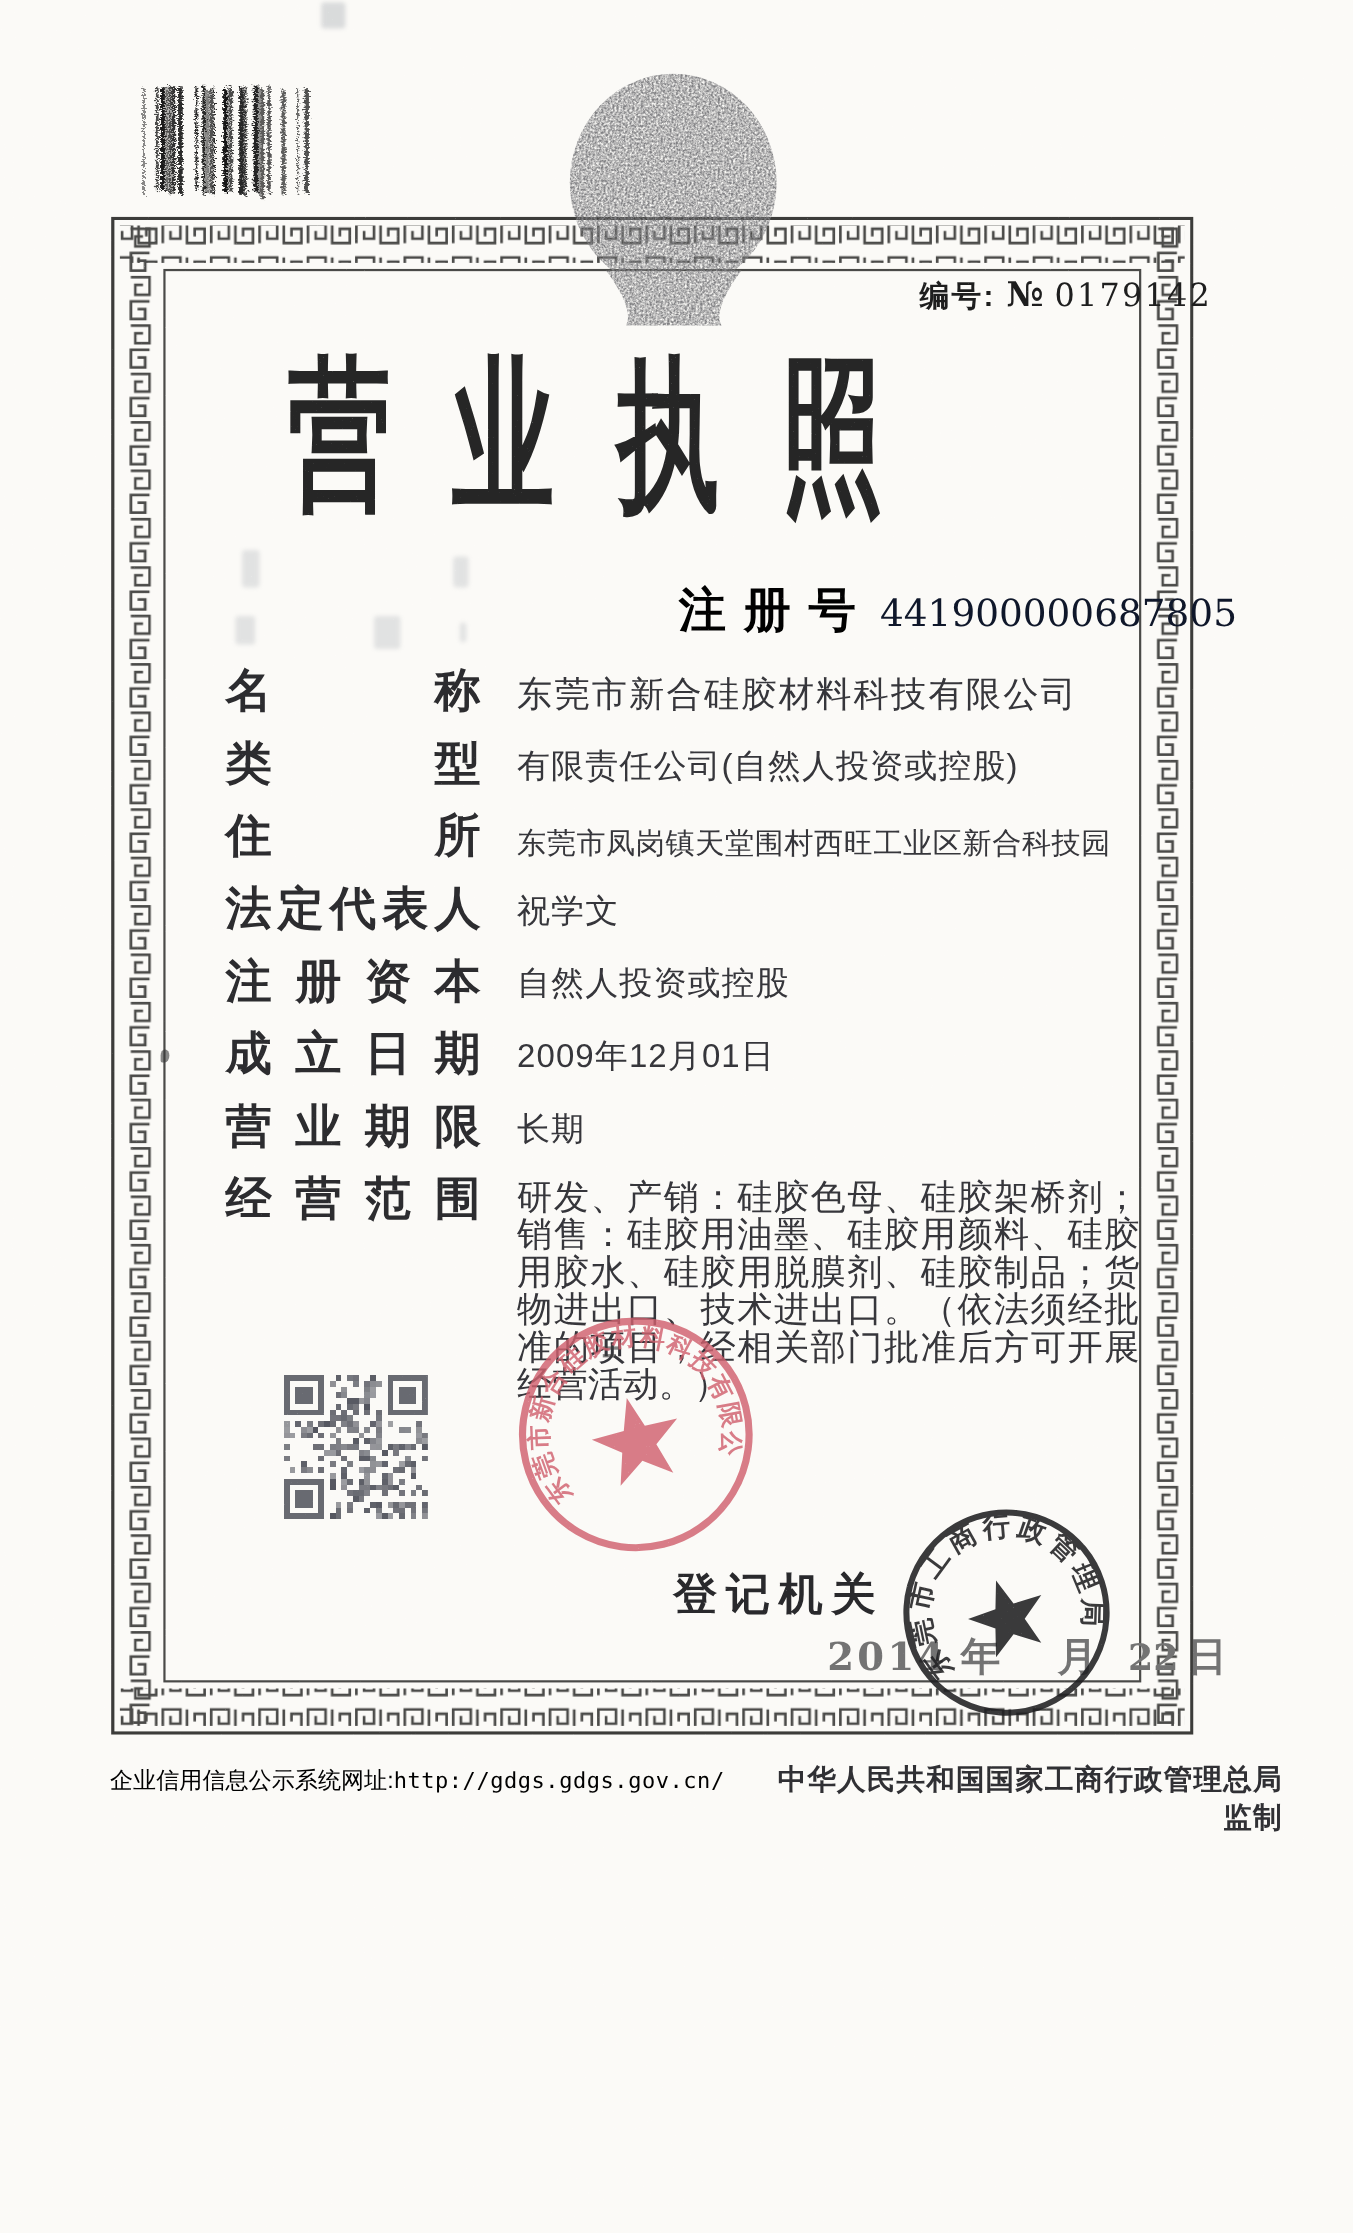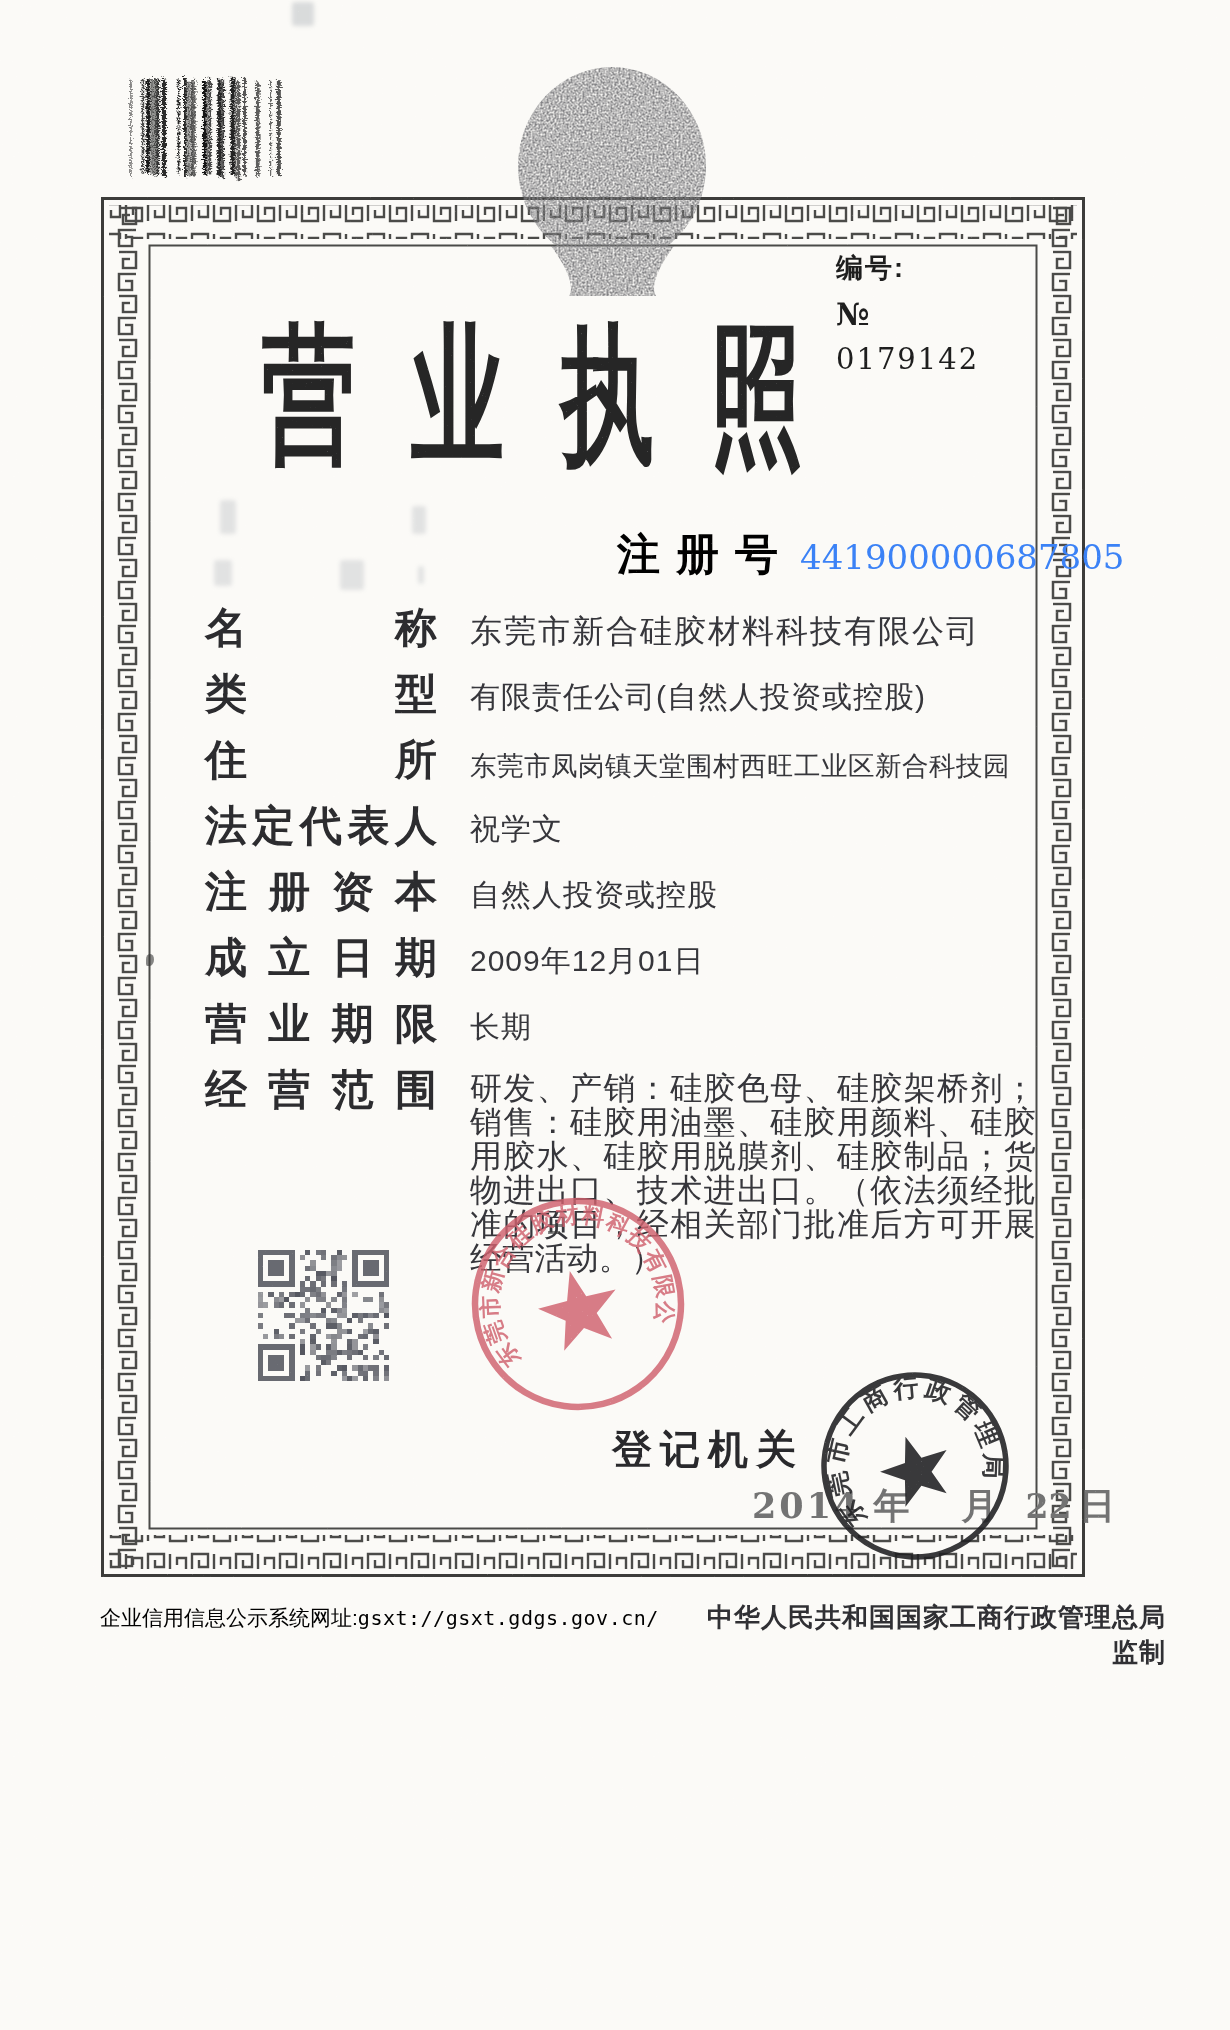--- a/index.html
+++ b/index.html
@@ -8,34 +8,34 @@
        font-family:"Liberation Sans",sans-serif;}
   .abs{position:absolute;}
 
   
   #frame{left:101px;top:197px;z-index:1;}
   
   #emblem{left:515px;top:66px;z-index:2;}
   #barcode{left:128px;top:74px;z-index:2;}
 
   
-  .serial{left:836px;top:250px;display:flex;align-items:baseline;gap:10px;color:#1e1e1e;z-index:3;flex-direction:column;}
+  .serial{left:836px;top:250px;display:flex;align-items:baseline;gap:10px;color:#1e1e1e;z-index:3;}
   .serial .lab{font-size:27px;font-weight:600;letter-spacing:2px;}
   .serial .no{font-family:"DejaVu Serif",serif;font-weight:bold;font-size:31px;}
   .serial .num{font-family:"DejaVu Serif",serif;font-size:29px;letter-spacing:2px;}
 
   
   .title{left:243px;top:314px;width:548px;display:flex;justify-content:space-between;z-index:3;}
   .title span{display:block;width:100px;font-size:150px;line-height:162px;font-weight:bold;
               color:#262626;transform:scale(0.62,1);transform-origin:center;text-align:center;}
 
   
   .regno{left:617px;top:526px;display:flex;align-items:baseline;z-index:3;}
   .regno .lab{font-size:43px;font-weight:700;letter-spacing:16px;color:#000000;}
-  .regno .val{font-family:"DejaVu Serif",serif;font-size:34px;margin-left:6px;color:#3b82f6;}
+  .regno .val{font-family:"DejaVu Serif",serif;font-size:34px;margin-left:6px;color:#0f172a;}
 
   
   #fields{left:205px;top:602px;width:840px;z-index:3;}
   .frow{display:flex;align-items:flex-start;min-height:66px;}
   .flabel{width:232px;display:flex;justify-content:space-between;font-size:42px;font-weight:700;
           color:#2c2c2f;line-height:52px;flex-shrink:0;}
   .fvalue{margin-left:33px;font-size:30px;letter-spacing:1px;color:#36363b;padding-top:11px;line-height:36px;}
   .v-lg{font-size:32px;letter-spacing:2px;}
   .v-sm{font-size:26.5px;letter-spacing:0.5px;padding-top:14px;}
   .v-scope{font-size:32px;line-height:34px;width:566px;text-align:justify;padding-top:7px;letter-spacing:0.2px;}
@@ -466,21 +466,21 @@
     <path d="M0,-40 L9.4,-12.94 L38.04,-12.36 L15.22,4.94 L23.51,32.36 L0,16 L-23.51,32.36 L-15.22,4.94 L-38.04,-12.36 L-9.4,-12.94 Z" transform="translate(102,112) scale(0.92)" fill="#1f1f22"></path>
     <path id="blkArc" d="M41.4,141 A70,70 0 1 1 162.6,141" fill="none"></path>
     <text font-size="25" font-weight="700" letter-spacing="4.5" font-family="Liberation Sans, sans-serif">
       <textPath href="#blkArc" startOffset="0" fill="#1f1f22">东莞市工商行政管理局</textPath>
     </text>
   </g>
 </svg>
 
 <div class="abs footL">
   <span>企业信用信息公示系统网址:</span>
-  <span class="url">gsxt://gsxt.gdgs.gov.cn/</span>
+  <span class="url">http://gdgs.gdgs.gov.cn/</span>
 </div>
 <div class="abs footR">中华人民共和国国家工商行政管理总局监制</div>
 
 <div class="sm" style="left:220px;top:500px;width:16px;height:34px;"></div>
 <div class="sm" style="left:412px;top:506px;width:14px;height:28px;"></div>
 <div class="sm" style="left:214px;top:560px;width:18px;height:26px;"></div>
 <div class="sm" style="left:340px;top:560px;width:24px;height:30px;"></div>
 <div class="sm" style="left:418px;top:566px;width:6px;height:18px;"></div>
 <div class="sm" style="left:292px;top:2px;width:22px;height:24px;opacity:.34;"></div>
 <div class="mark" style="left:146px;top:954px;width:8px;height:12px;border-radius:50% 50% 60% 20%;"></div>

